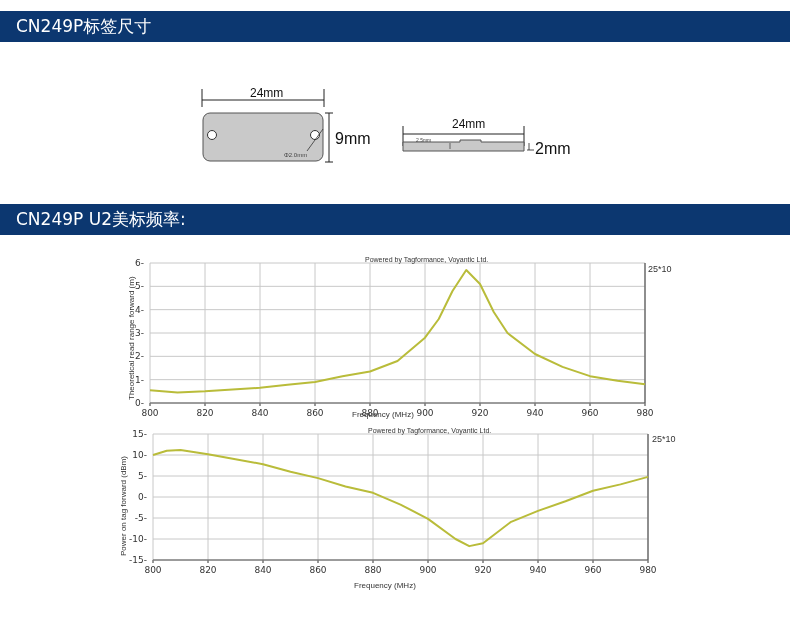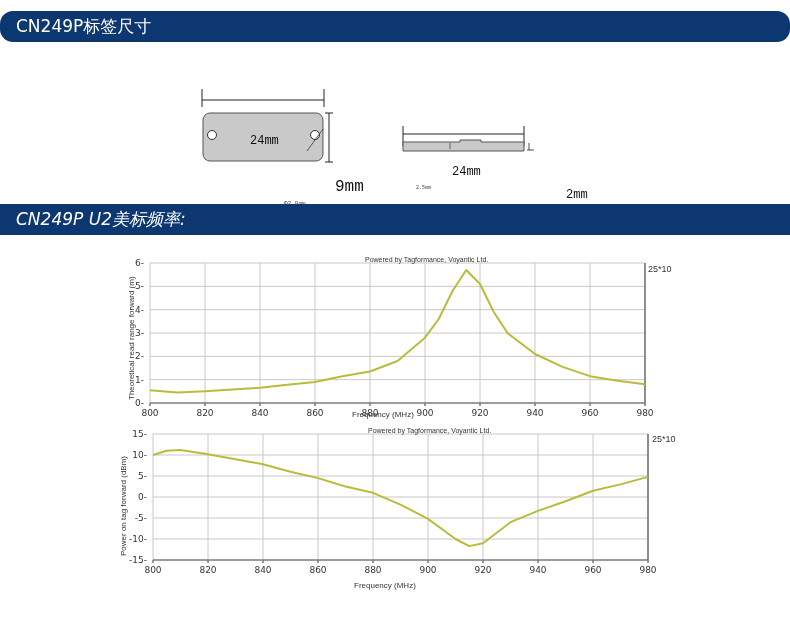--- a/index.html
+++ b/index.html
@@ -1,24 +1,24 @@
 <!DOCTYPE html>
 <html><head>
 <meta charset="utf-8">
 <style>
   html, body { margin:0; padding:0; background:#ffffff; }
   body { width:790px; height:620px; position:relative; overflow:hidden; font-family:"Liberation Sans", sans-serif; }
   .banner { position:absolute; left:0; width:790px; height:31px; background:#0c3770; color:#ffffff; font-family:"DejaVu Sans", sans-serif; font-size:17px; line-height:31px; box-sizing:border-box; padding-left:16px; }
-  .dim { position:absolute; font-family:Liberation Mono, monospace; color:#111;margin-top:48px; }
+  .dim { position:absolute; font-family:Liberation Sans, sans-serif; color:#111; }
   svg text { font-family:"DejaVu Sans", sans-serif; }
 </style>
 </head>
 <body>
 
-<div class="banner" style="top:11px;border-radius:13px;">
+<div class="banner" style="top:11px;">
   <span>CN249P标签尺寸</span>
 </div>
 
 <svg style="position:absolute;left:195px;top:85px;" width="180" height="85">
   <line x1="7" y1="4" x2="7" y2="22" stroke="#222" stroke-width="1"></line>
   <line x1="129" y1="4" x2="129" y2="22" stroke="#222" stroke-width="1"></line>
   <line x1="7" y1="15" x2="129" y2="15" stroke="#222" stroke-width="1"></line>
   <rect x="8" y="28" width="120" height="48" rx="7" ry="7" fill="#c9c9c9" stroke="#555" stroke-width="1"></rect>
   <circle cx="17" cy="50" r="4.5" fill="#fff" stroke="#333" stroke-width="1"></circle>
   <circle cx="120" cy="50" r="4.5" fill="#fff" stroke="#333" stroke-width="1"></circle>
@@ -35,23 +35,23 @@
   <line x1="5" y1="2" x2="5" y2="22" stroke="#222" stroke-width="1"></line>
   <line x1="126" y1="2" x2="126" y2="22" stroke="#222" stroke-width="1"></line>
   <line x1="5" y1="10" x2="126" y2="10" stroke="#222" stroke-width="1"></line>
   <path d="M5 18 L62 18 L62 16 L83 16 L83 18 L126 18 L126 27 L5 27 Z" fill="#c9c9c9" stroke="#555" stroke-width="1"></path>
   <line x1="52" y1="19" x2="52" y2="25" stroke="#333" stroke-width="0.7"></line>
   <line x1="131" y1="19" x2="131" y2="26" stroke="#222" stroke-width="0.8"></line>
   <line x1="129" y1="26" x2="136" y2="26" stroke="#222" stroke-width="0.8"></line>
 </svg>
 <div class="dim" style="left:452px;top:117px;font-size:12px;">24mm</div>
 <div class="dim" style="left:416px;top:137px;font-size:5px;color:#444;">2.5mm</div>
-<div class="dim" style="left:566px;top:140px;font-size:12px;">2mm</div>
+<div class="dim" style="left:535px;top:140px;font-size:16px;">2mm</div>
 
-<div class="banner" style="top:204px;font-style:italic;">
+<div class="banner" style="top:204px;">
   <span>CN249P U2美标频率:</span>
 </div>
 
 <div style="position:absolute;left:0;top:0;width:790px;height:620px;">
   <svg id="chart1" width="790" height="620" style="position:absolute;left:0;top:0;">
       <line x1="150" y1="263" x2="150" y2="403" stroke="#c8c8c8" stroke-width="1"></line>
       <line x1="150" y1="403" x2="150" y2="406" stroke="#333" stroke-width="1"></line>
       <text x="150" y="416" font-size="9" text-anchor="middle" fill="#333">800</text>
       <line x1="205" y1="263" x2="205" y2="403" stroke="#c8c8c8" stroke-width="1"></line>
       <line x1="205" y1="403" x2="205" y2="406" stroke="#333" stroke-width="1"></line>

